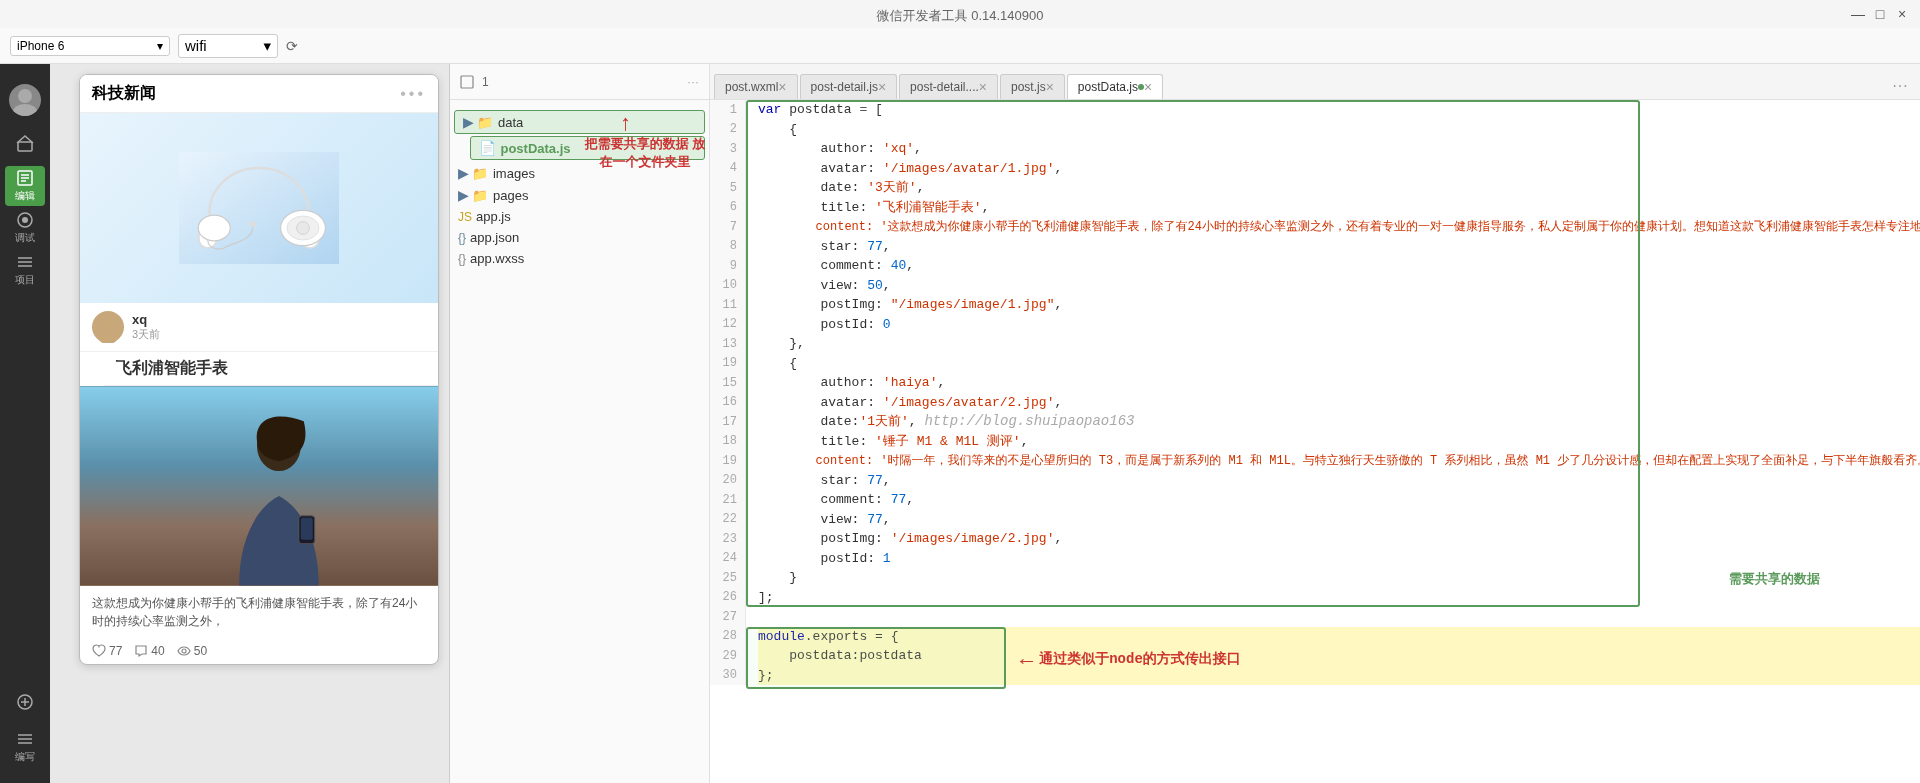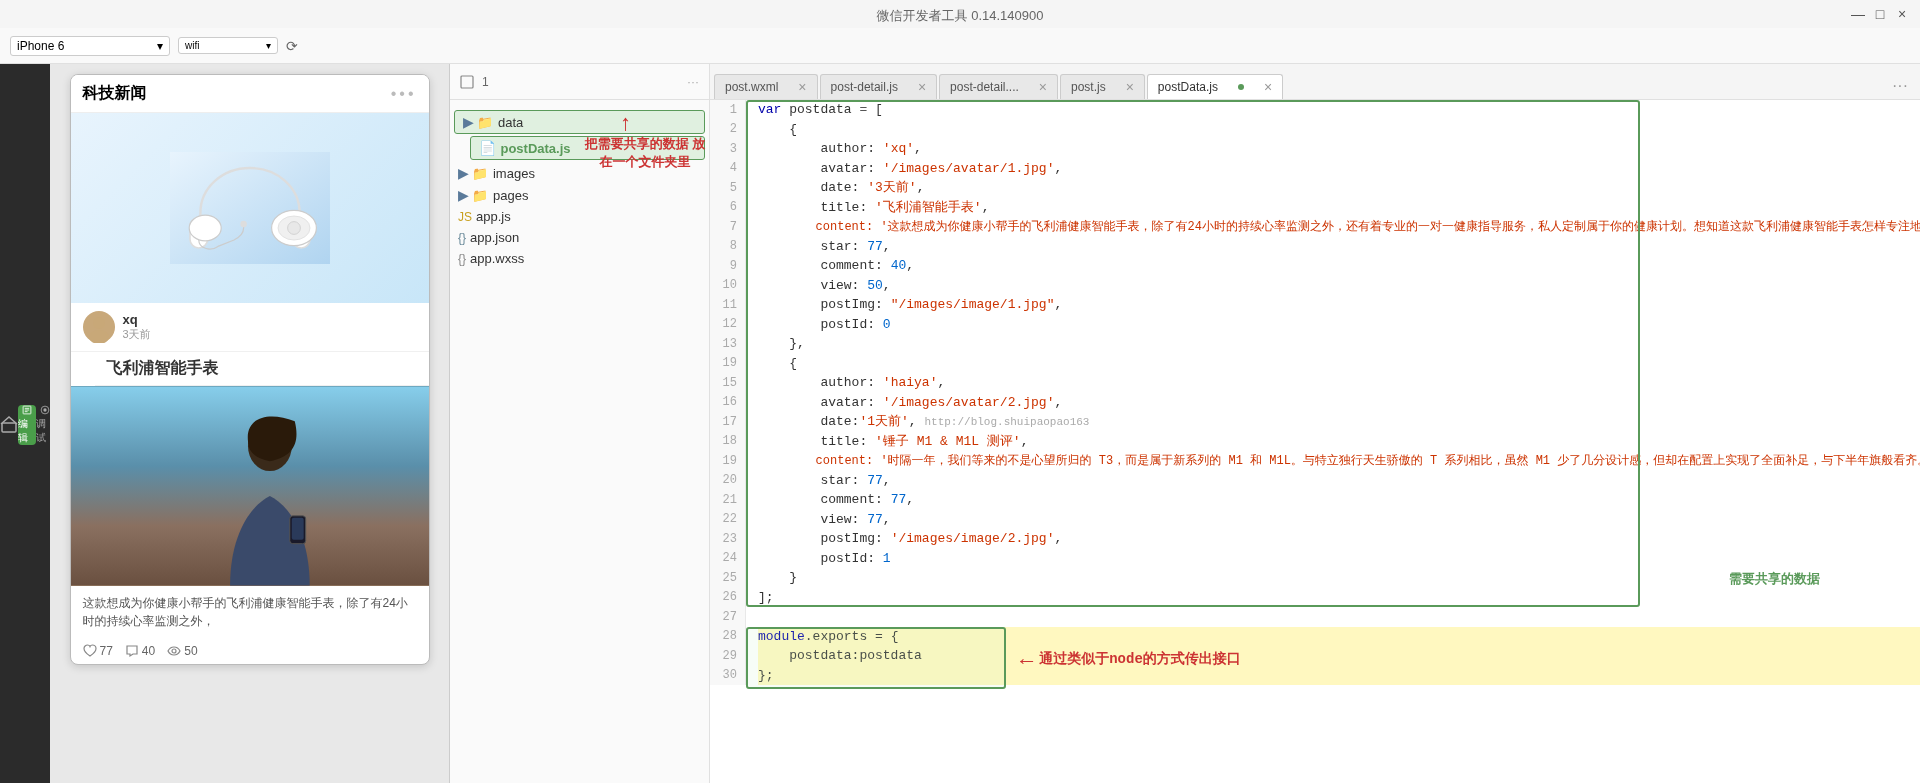--- a/index.html
+++ b/index.html
@@ -65,41 +65,42 @@
       width: 160px;
       display: flex;
       align-items: center;
       justify-content: space-between;
     }
     .network-select {
       background: white;
       border: 1px solid #ccc;
       border-radius: 3px;
       padding: 2px 6px;
-      font-size: 10px;
+      font-size: 15px;
       width: 100px;
       display: flex;
       align-items: center;
       justify-content: space-between;
     }
 
     
     .main-layout {
       display: flex;
       flex: 1;
       overflow: hidden;
     }
 
     
     .sidebar-icons {
       width: 50px;
       background: #2b2b2b;
       display: flex;
-      align-items: center;
-      padding-top: 4px;
+      flex-direction: column;
+      align-items: center;
+      padding-top: 20px;
       flex-shrink: 0;
     }
     .sidebar-avatar {
       width: 32px;
       height: 32px;
       border-radius: 50%;
       background: #888;
       margin-bottom: 8px;
       display: flex;
       align-items: center;
@@ -127,21 +128,21 @@
     }
     .sidebar-icon-item svg { margin-bottom: 2px; }
     .sidebar-icon-label { font-size: 10px; }
 
     
     .phone-area {
       width: 400px;
       background: #e8e8e8;
       display: flex;
       flex-direction: column;
-      align-items: center;
+      align-items: flex-end;
       padding: 10px;
       flex-shrink: 0;
       border-right: 1px solid #ccc;
     }
     .phone-frame {
       width: 360px;
       background: white;
       border-radius: 8px;
       overflow: hidden;
       border: 1px solid #bbb;
@@ -277,21 +278,21 @@
     .tab {
       padding: 4px 10px;
       font-size: 12px;
       background: #e8e8e8;
       border: 1px solid #ccc;
       border-bottom: none;
       margin-right: 2px;
       cursor: pointer;
       display: flex;
       align-items: center;
-      gap: 20px;
+      gap: 0;
       border-radius: 3px 3px 0 0;
       color: #555;
       white-space: nowrap;
     }
     .tab.active {
       background: white;
       color: #333;
       border-bottom: 1px solid white;
       margin-bottom: -1px;
     }
@@ -654,21 +655,21 @@
           <div class="code-line" style="color:#cc3300; font-size:12px;"><span>        content: </span><span class="str">'这款想成为你健康小帮手的飞利浦健康智能手表，除了有24小时的持续心率监测之外，还有着专业的一对一健康指导服务，私人定制属于你的健康计划。想知道这款飞利浦健康智能手表怎样专注地做好健康这一件事情，一起来看看今天给的ZEALER酷品吧'</span></div>
           <div class="code-line"><span>        star: </span><span class="num">77</span><span>,</span></div>
           <div class="code-line"><span>        comment: </span><span class="num">40</span><span>,</span></div>
           <div class="code-line"><span>        view: </span><span class="num">50</span><span>,</span></div>
           <div class="code-line"><span>        postImg: </span><span class="str">"/images/image/1.jpg"</span><span>,</span></div>
           <div class="code-line"><span>        postId: </span><span class="num">0</span></div>
           <div class="code-line"><span>    },</span></div>
           <div class="code-line"><span>    {</span></div>
           <div class="code-line"><span>        author: </span><span class="str">'haiya'</span><span>,</span></div>
           <div class="code-line"><span>        avatar: </span><span class="str">'/images/avatar/2.jpg'</span><span>,</span></div>
-          <div class="code-line"><span>        date:</span><span class="str">'1天前'</span><span>, </span><span style="color:#aaa; font-size:11px;">http://blog.shuipaopao163</span></div>
+          <div class="code-line"><span>        date:</span><span class="str">'1天前'</span><span>, </span><span style="color:#aaa; font-size:14px;font-style:italic;">http://blog.shuipaopao163</span></div>
           <div class="code-line"><span>        title: </span><span class="str">'锤子 M1 &amp; M1L 测评'</span><span>,</span></div>
           <div class="code-line" style="color:#cc3300; font-size:12px;"><span>        content: </span><span class="str">'时隔一年，我们等来的不是心望所归的 T3，而是属于新系列的 M1 和 M1L。与特立独行天生骄傲的 T 系列相比，虽然 M1 少了几分设计感，但却在配置上实现了全面补足，与下半年旗般看齐。从 T2 到 M1，不只是产品的变化，更是锤子产品思路和策略的转变，而在这种转变之后，M1 的综合实力又如何呢？'</span></div>
           <div class="code-line"><span>        star: </span><span class="num">77</span><span>,</span></div>
           <div class="code-line"><span>        comment: </span><span class="num">77</span><span>,</span></div>
           <div class="code-line"><span>        view: </span><span class="num">77</span><span>,</span></div>
           <div class="code-line"><span>        postImg: </span><span class="str">'/images/image/2.jpg'</span><span>,</span></div>
           <div class="code-line"><span>        postId: </span><span class="num">1</span></div>
           <div class="code-line"><span>    }</span></div>
           <div class="code-line"><span>];</span></div>
           <div class="code-line"></div>

